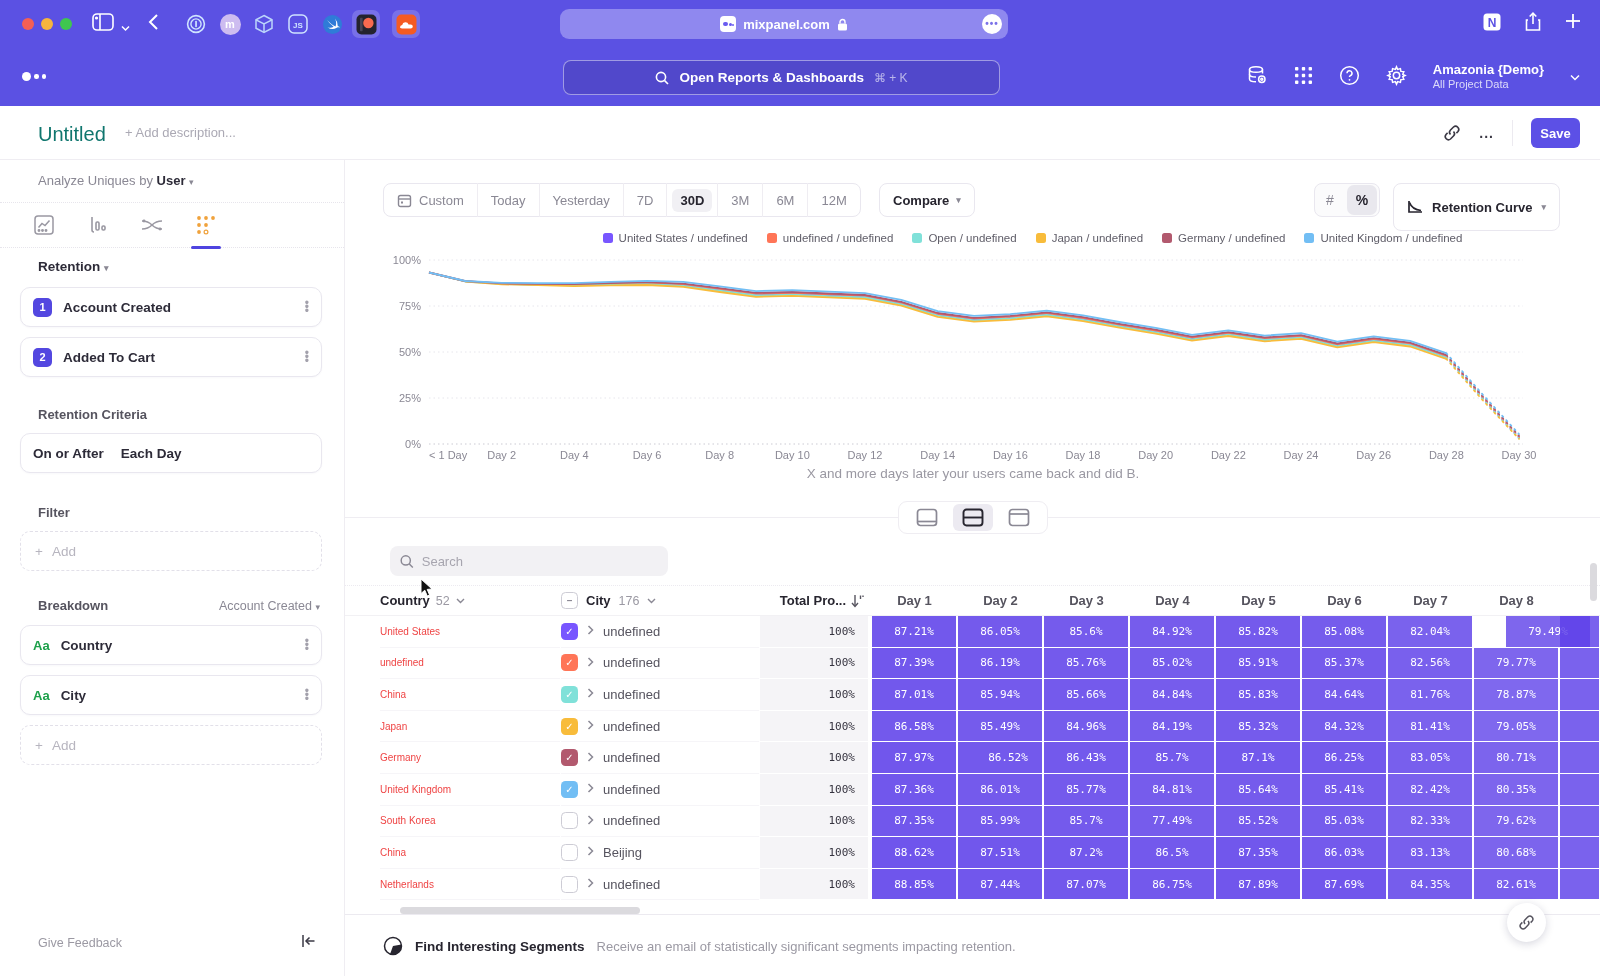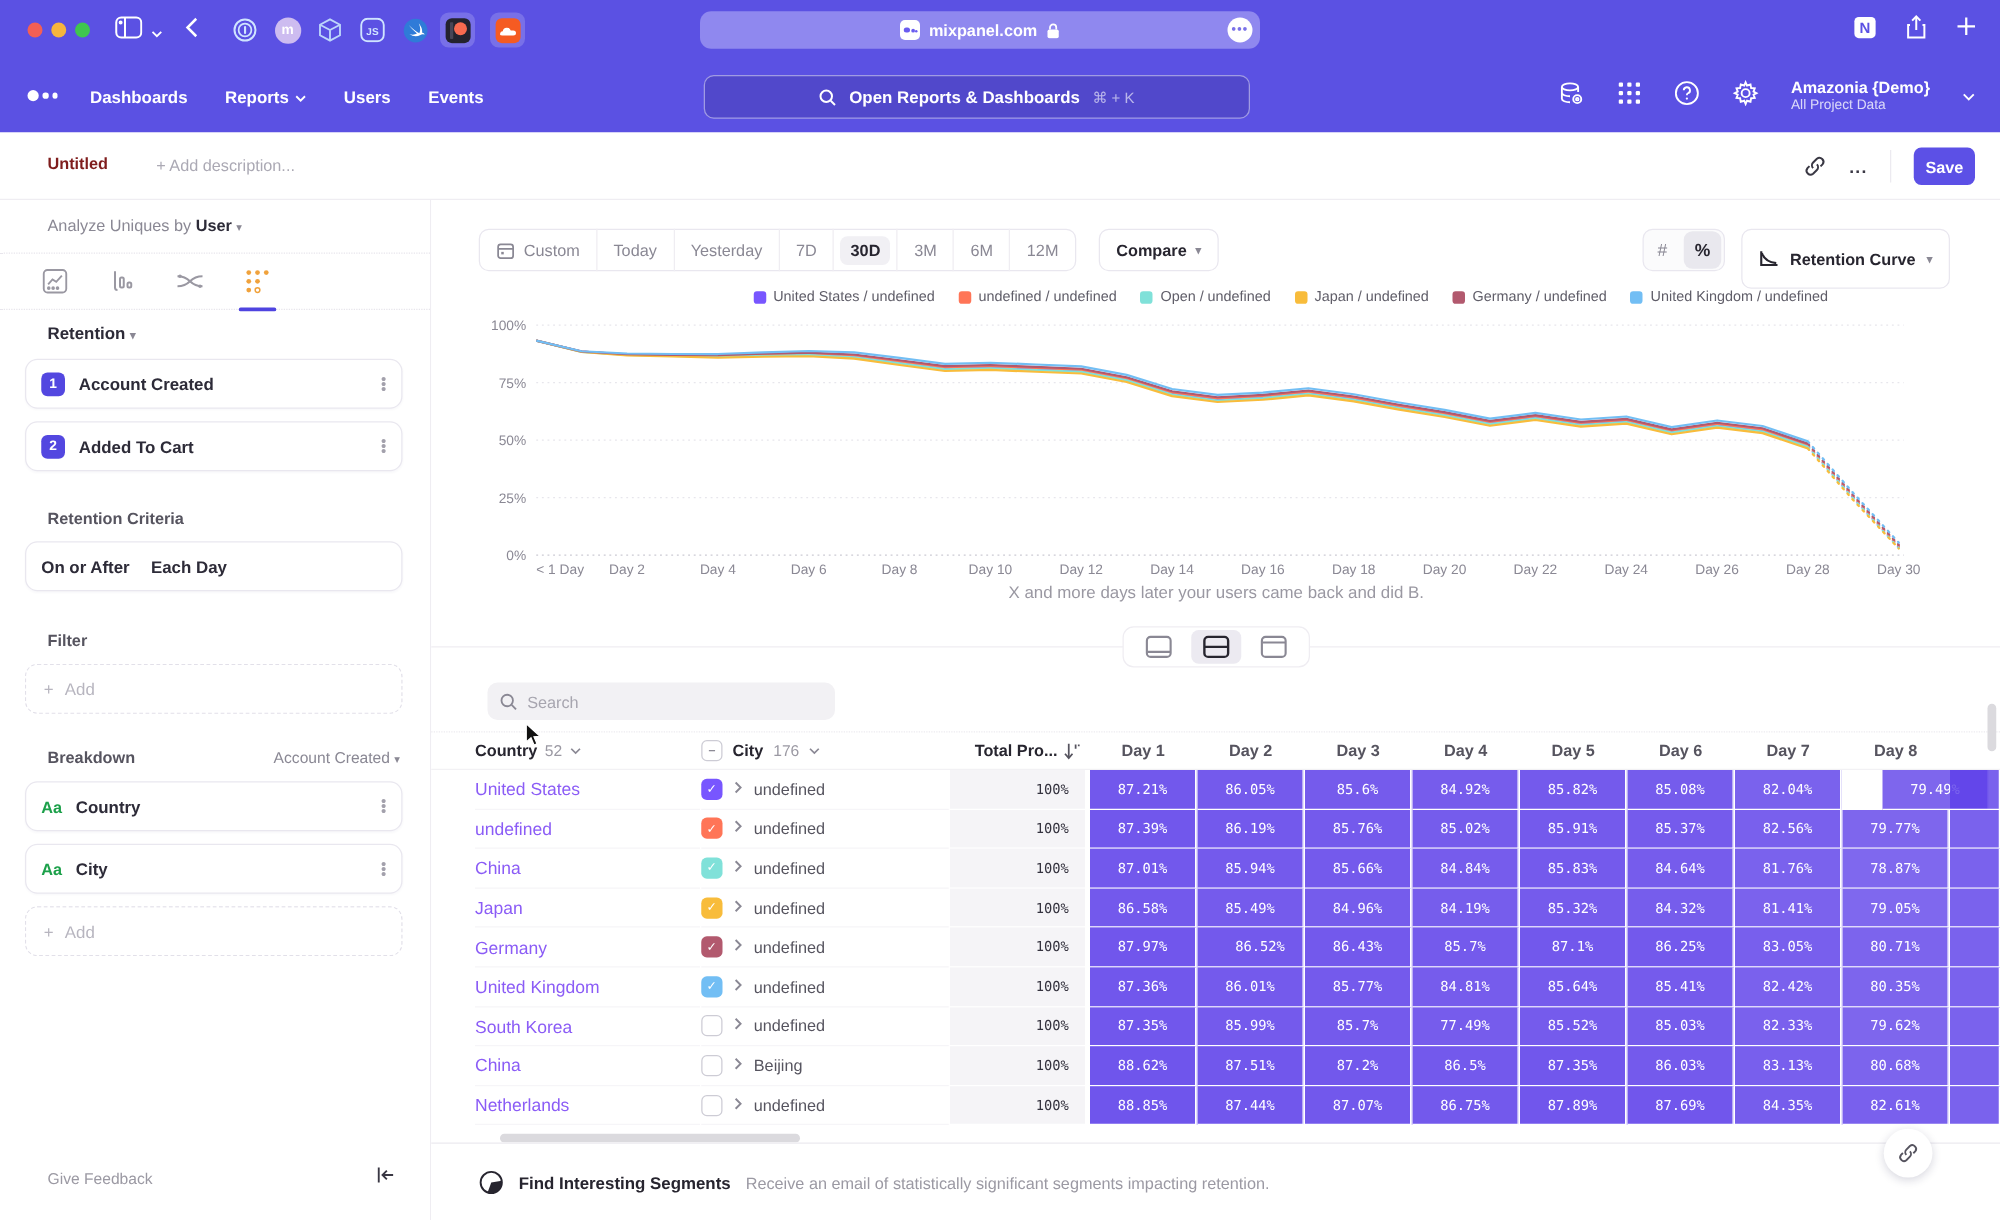--- a/index.html
+++ b/index.html
@@ -29,21 +29,21 @@
   .nav-search { position:absolute; left:563px; top:12px; width:437px; height:35px; border:1px solid rgba(255,255,255,.45); background:rgba(0,0,0,.10); border-radius:8px; display:flex; align-items:center; justify-content:center; gap:10px; color:#fff; }
   .nav-search .ph { font-size:13.5px; font-weight:600; }
   .nav-search .kbd { font-size:12px; color:rgba(255,255,255,.6); }
   .nav-right { position:absolute; right:20px; top:0; height:58px; display:flex; align-items:center; gap:26px; color:#fff; }
   .proj { text-align:left; line-height:1.25; }
   .proj .pn { font-size:13px; font-weight:700; }
   .proj .ps { font-size:11px; color:rgba(255,255,255,.78); }
 
   
   .titlebar { position:absolute; left:0; top:106px; width:100%; height:54px; background:#fff; border-bottom:1px solid #efedf2; }
-  .doc-title { position:absolute; left:38px; top:17px; font-size:13px; font-weight:700; color:#7f1d1d; }
+  .doc-title { position:absolute; left:38px; top:17px; font-size:20px; font-weight:400; color:#0f766e; }
   .doc-desc { position:absolute; left:125px; top:19px; font-size:13px; color:#aba9b4; }
   .tb-right { position:absolute; right:20px; top:12px; display:flex; align-items:center; gap:18px; }
   .save-btn { width:49px; height:30px; background:#5c50e6; color:#fff; border:none; border-radius:6px; font-size:13px; font-weight:600; font-family:inherit; }
   .tb-sep { width:1px; height:26px; background:#eceaf0; }
 
   
   .sidebar { position:absolute; left:0; top:160px; width:345px; bottom:0; background:#fff; border-right:1px solid #efedf2; }
   .an-row { position:absolute; left:38px; top:13px; font-size:13px; color:#8a8894; }
   .an-row b { color:#2d2b38; font-weight:700; }
   .sb-tabs { position:absolute; left:0; top:42px; width:100%; height:46px; border-top:1px dotted #e7e5ec; border-bottom:1px dotted #e7e5ec; display:flex; align-items:center; padding-left:28px; gap:22px; }
@@ -92,21 +92,21 @@
   .search-box input { border:none; background:transparent; outline:none; font-size:13px; color:#4a4854; font-family:inherit; width:100%; }
   .search-box input::placeholder { color:#a7a5af; }
 
   
   .thead { position:absolute; left:0; top:425px; width:100%; height:31px; border-top:1px dotted #eceaf0; border-bottom:1px solid #f2f1f4; }
   .th-txt { font-size:13px; font-weight:600; color:#27252f; }
   .th-cnt { font-size:12.5px; color:#9b99a3; font-weight:400; }
   .rows { position:absolute; left:0; top:456px; width:100%; }
   .trow { position:relative; width:100%; height:31.6px; }
   .cell-abs { position:absolute; top:0; height:100%; display:flex; align-items:center; }
-  .country-cell { left:35px; width:180px; font-size:14px; color:#8b5cf6; border-bottom:1px solid #f6f5f8; }
+  .country-cell { left:35px; width:180px; font-size:10px; color:#ef4444; border-bottom:1px solid #f6f5f8; }
   .city-cell { left:216px; width:198px; gap:9px; border-bottom:1px solid #f6f5f8; }
   .city-cell .cname { font-size:13px; color:#56545f; }
   .cb { width:17px; height:17px; border-radius:4.5px; border:1.5px solid #cdccd5; background:#fff; display:flex; align-items:center; justify-content:center; font-size:10px; color:#fff; }
   .cb.on { border:none; }
   .expander { color:#8a8894; font-size:10px; }
   .total-cell { left:415px; width:108px; background:#f5f4f7; justify-content:flex-end; padding-right:13px; font-family:"DejaVu Sans Mono", monospace; font-size:11px; color:#35333f; border-bottom:1px solid #fff; }
   .day-cell { justify-content:center; font-family:"DejaVu Sans Mono", monospace; font-size:11px; color:#fff; border-bottom:1px solid #fff; border-right:1px solid #fff; }
   .hscroll { position:absolute; left:55px; top:747px; width:240px; height:7px; border-radius:4px; background:#dbdade; }
   .vscroll { position:absolute; right:3px; top:403px; width:7px; height:38px; border-radius:4px; background:#dbdade; }
 
@@ -216,28 +216,20 @@
           </svg></span>
     </div>
   </div>
 
   <div class="mpnav">
     <span class="mp-logo">
       <i style="width:9px;height:9px"></i>
         <i style="width:4.5px;height:4.5px"></i>
         <i style="width:4.5px;height:4.5px"></i>
     </span>
-    <div class="nav-items" id="nav-items">
-        <span class="nav-item">Dashboards</span>
-        <span class="nav-item">Reports<span><svg width="9" height="6" viewBox="0 0 9 6" fill="none" stroke="#fff" stroke-width="1.5">
-              <path d="M1 1 L4.5 4.5 L8 1"></path>
-            </svg></span></span>
-        <span class="nav-item">Users</span>
-        <span class="nav-item">Events</span>
-      </div>
     <div class="nav-search">
       <svg width="14" height="14" viewBox="0 0 14 14" fill="none" stroke="#fff" stroke-width="1.6">
           <circle cx="6" cy="6" r="4.6"></circle>
           <line x1="9.6" y1="9.6" x2="13" y2="13"></line>
         </svg>
       <span class="ph">Open Reports &amp; Dashboards</span>
       <span class="kbd">⌘ + K</span>
     </div>
     <div class="nav-right">
       <span><svg width="22" height="22" viewBox="0 0 22 22" fill="none" stroke="#fff" stroke-width="1.5">

